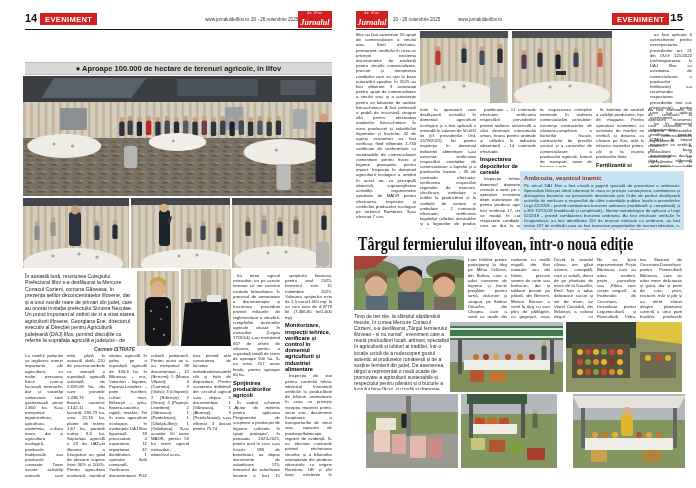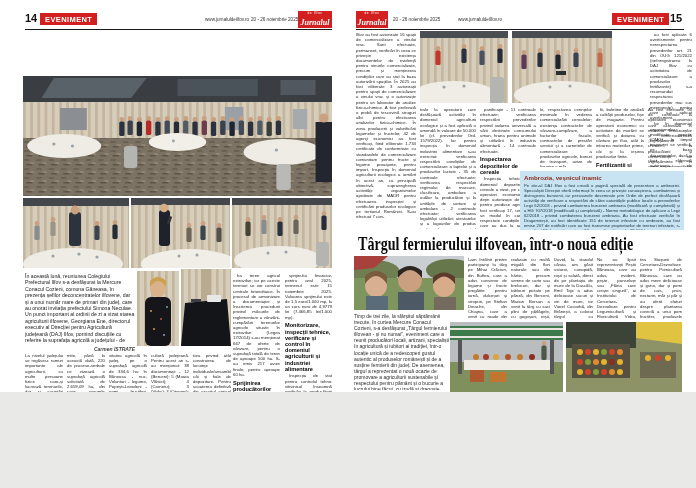--- a/index.html
+++ b/index.html
@@ -1,16 +1,16 @@
 <!DOCTYPE html>
 <html><head>
 <meta charset="utf-8">
 <style>
   html,body{margin:0;padding:0;background:#e9e9e7;}
-  #spread{position:relative;width:696px;height:392px;background:#ffffff;font-family:"Liberation Sans",sans-serif;color:#111;overflow:hidden;}
+  #spread{position:relative;width:696px;height:488px;background:#ffffff;font-family:"Liberation Sans",sans-serif;color:#111;overflow:hidden;}
   .abs{position:absolute;}
   .rule{position:absolute;height:1px;background:#1a1a1a;}
   .pgnum{font:700 11px "Liberation Sans",sans-serif;color:#111;}
   .secbox{background:#d1201f;color:#fff;font:700 7.5px "Liberation Sans",sans-serif;padding:2px 5px 1px;letter-spacing:.4px;}
   .hmeta{font:400 4.6px "Liberation Sans",sans-serif;color:#333;}
   .logo{background:#d1201f;color:#fff;text-align:center;line-height:1;}
   .logo .l1{font:italic 700 8px "Liberation Serif",serif;display:block;padding-top:3px;}
   .logo .l2{font:400 3.2px "Liberation Sans",sans-serif;display:block;letter-spacing:.6px;}
   .h1wrap{position:absolute;overflow:visible;white-space:nowrap;}
   .h1a{font:700 24px "Liberation Sans",sans-serif;letter-spacing:-.5px;display:inline-block;transform:scaleX(.52);transform-origin:0 0;color:#0d0d0d;}
@@ -60,20 +60,21 @@
     <div class="abs pgnum" style="left:25px;top:12px;">14</div>
     <div class="abs secbox" style="left:40px;top:13px;">EVENIMENT</div>
     <div class="abs hmeta" style="left:205px;top:17px;">www.jurnaluldeilfov.ro</div>
     <div class="abs hmeta" style="left:251px;top:17px;">20 - 26 noiembrie 2025</div>
     <div class="abs logo" style="left:298px;top:11px;width:34px;height:17px;">
       <span class="l2">de Ilfov</span>
       <span class="l1">Jurnalul</span>
     </div>
     <div class="rule" style="left:25px;top:29px;width:307px;"></div>
 
+    <div class="kicker" style="left:25px;top:62px;width:307px;height:11px;">● Aproape 100.000 de hectare de terenuri agricole, în Ilfov</div>
 
     <div class="ph" style="left:23px;top:76px;width:309px;height:120px;">
       <svg viewBox="0 0 300 120" preserveAspectRatio="none">
         <rect width="300" height="120" fill="url(#curt)"></rect>
         <rect width="300" height="26" fill="#3a3e42"></rect>
         <polygon points="30,2 120,2 105,22 18,22" fill="#596269"></polygon>
         <rect x="150" y="3" width="78" height="17" fill="#4a525a"></rect>
         <rect x="250" y="4" width="34" height="15" fill="#51585f"></rect>
         <rect x="36" y="32" width="26" height="22" fill="#8b8f93"></rect>
         <rect x="196" y="31" width="18" height="23" fill="#9aa0a5"></rect>
@@ -205,21 +206,21 @@
   </div>
 
   <div class="abs" style="left:348px;top:0;width:348px;height:488px;">
     <div class="abs logo" style="left:8px;top:11px;width:32px;height:17px;">
       <span class="l2">de Ilfov</span>
       <span class="l1">Jurnalul</span>
     </div>
     <div class="abs hmeta" style="left:45px;top:17px;">20 - 26 noiembrie 2025</div>
     <div class="abs hmeta" style="left:110px;top:17px;">www.jurnaluldeilfov.ro</div>
     <div class="abs secbox" style="left:264px;top:13px;">EVENIMENT</div>
-    <div class="abs pgnum" style="left:322px;top:12px;">15</div>
+    <div class="abs pgnum" style="left:322px;top:12px;font-family:Liberation Mono, monospace;">15</div>
     <div class="rule" style="left:8px;top:29px;width:328px;"></div>
 
     <div class="tcol" style="left:8px;top:32px;width:60px;height:196px;">Ilfov au fost autorizate 16 spații de comercializare a vinului vrac. Sunt efectuate, permanent, verificări în ceea ce privește existența documentelor de evidență pentru vinurile comercializate, precum și menținerea condițiilor care au stat la baza autorizării spațiilor. În 2025 au fost eliberate 3 autorizații pentru spații de comercializare a vinului vrac și o autorizație pentru un laborator de analize fizico-chimice. A fost prelevată o probă de tescovină struguri albi pentru efectuarea analizelor fizico-chimice. În zona producerii și valorificării legumelor și fructelor, 42 de agenți economici au fost verificați, fiind eliberate 1.734 certificate de conformitate cu standardele de comercializare comunitare pentru fructe și legume proaspete, pentru import. Inspecția în domeniul agriculturii ecologice a urmărit în acest an, ca principală obiectivă, supravegherea activității organismelor aprobate de MADR pentru efectuarea inspecției și certificării produselor ecologice pe teritoriul României. S-au efectuat 7 con-</div>
 
     <div class="ph" style="left:72px;top:31px;width:88px;height:72px;">
       <svg viewBox="0 0 88 72" preserveAspectRatio="none">
         <rect width="88" height="72" fill="url(#curt)"></rect>
         <rect width="88" height="7" fill="#4a4e52"></rect>
         <use href="#psn" x="18" y="26" color="#c0392f"></use>
         <use href="#psn" x="44" y="24" color="#2c333e"></use>

